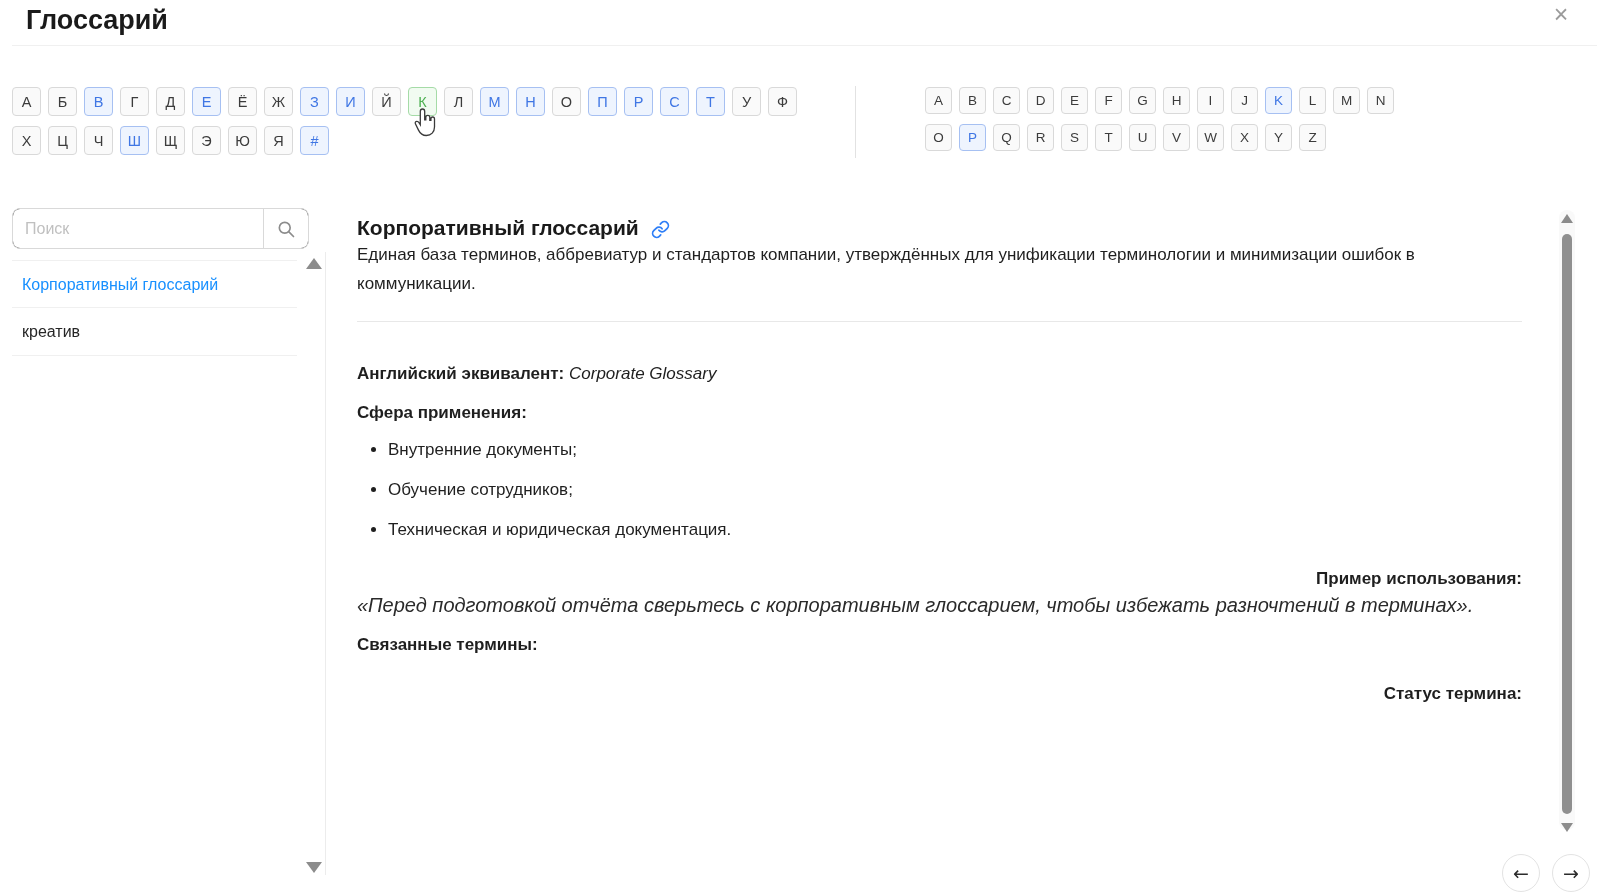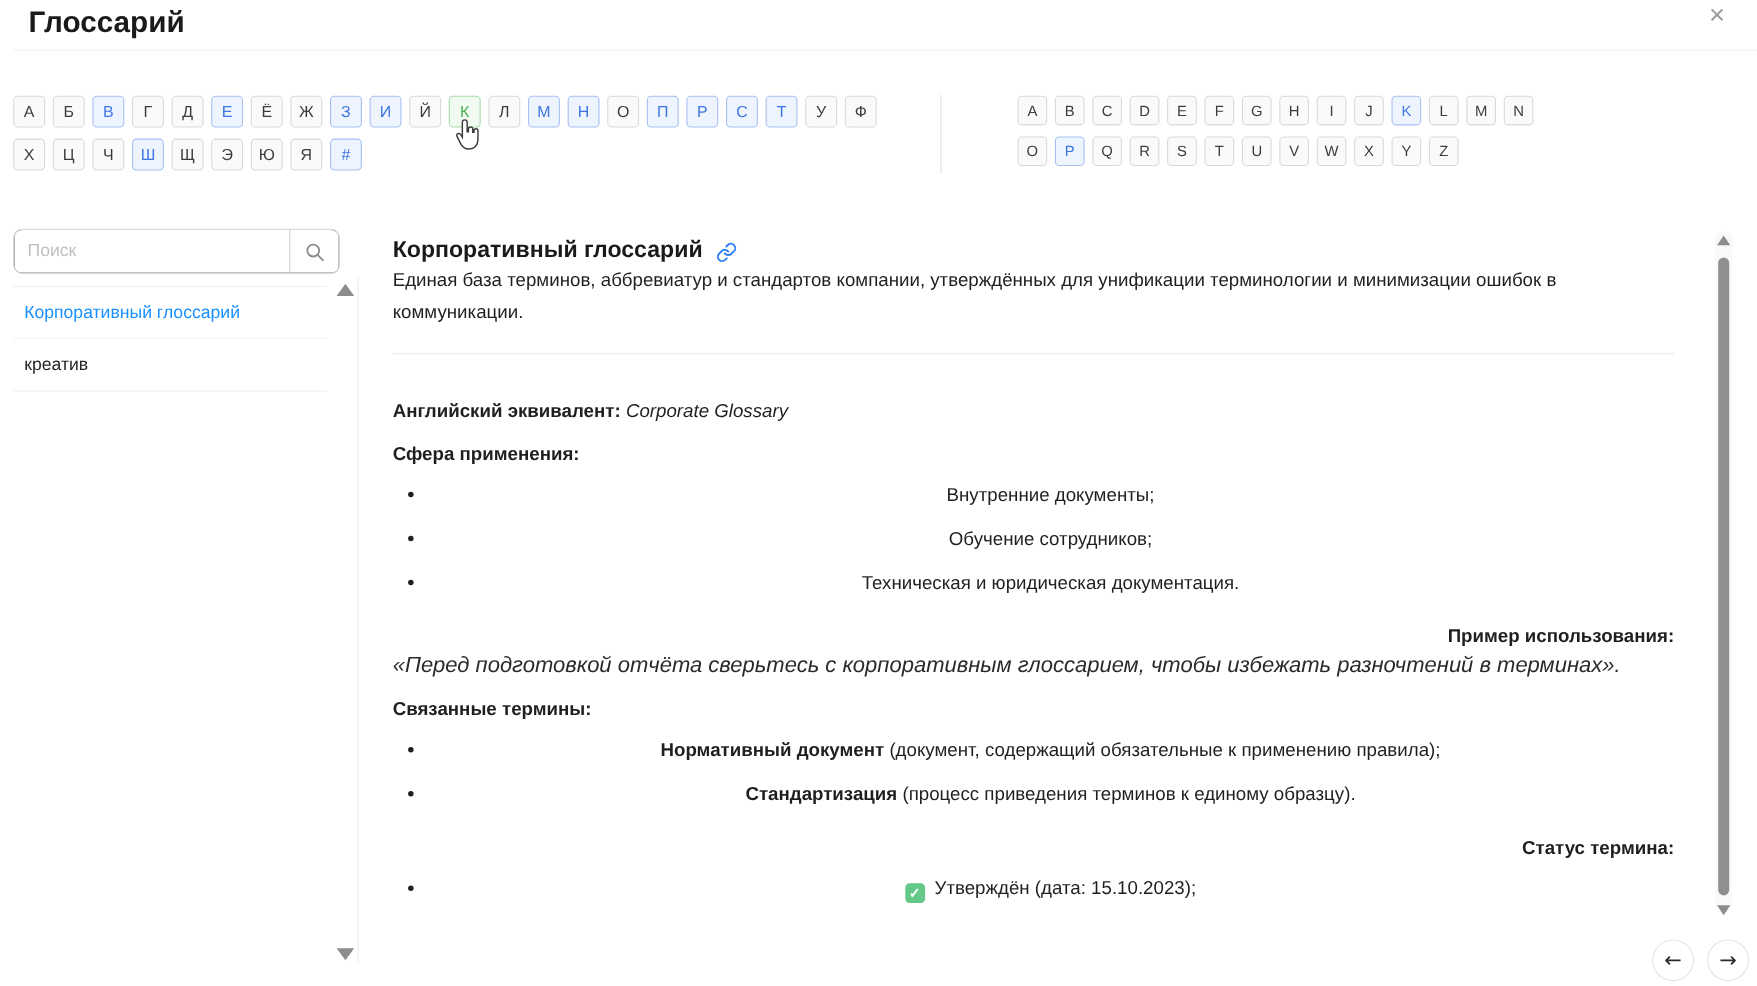--- a/index.html
+++ b/index.html
@@ -21,21 +21,21 @@
   .letter { width:29px; height:29px; display:flex; align-items:center; justify-content:center;
             border:1px solid #d9d9d9; border-radius:4px; background:#fafafa; color:#3c3c3c;
             font-size:14.5px; font-family:"Liberation Sans",sans-serif; cursor:pointer; }
   .alpha-lat .letter { width:27px; height:27px; font-size:13.5px; }
   .letter.active { color:#3f76e4; border-color:#a6c0f2; background:#eef4fe; }
   .letter.green  { color:#4db052; border-color:#a5dba7; background:#f1fbf1; }
   .alpha-divider { position:absolute; left:855px; top:86px; width:1px; height:72px; background:#e2e2e2; }
 
   
   .search-box { position:absolute; left:12px; top:208px; width:297px; height:41px;
-                border:1px solid #d9d9d9; border-radius:8px; display:flex; overflow:hidden; background:#404040; }
+                border:1px solid #d9d9d9; border-radius:8px; display:flex; overflow:hidden; background:#000000; }
   .search-box input { flex:1; border:none; outline:none; padding:0 12px; font-size:16px;
                       font-family:"Liberation Sans",sans-serif; color:#333; }
   .search-box input::placeholder { color:#c0c0c0; }
   .search-btn { width:45px; border:none; border-left:1px solid #d9d9d9; background:#fff;
                 display:flex; align-items:center; justify-content:center; cursor:pointer; }
   .side-list { position:absolute; left:12px; top:260px; width:285px; }
   .side-item { height:48px; line-height:47px; padding-left:10px; font-size:16px; color:#262626;
                border-bottom:1px solid #f0f0f0; cursor:pointer; }
   .side-item:first-of-type { border-top:1px solid #f0f0f0; }
   .side-item.selected { color:#1890ff; }
@@ -49,21 +49,21 @@
   .term-head { display:flex; align-items:center; gap:12px; padding-top:16px; }
   .term-head h2 { font-size:21px; font-weight:700; color:#1a1a1a; }
   .link-btn { display:inline-flex; cursor:pointer; margin-top:3px; }
   .desc { font-size:17px; line-height:29px; color:#1f1f1f; }
   .content hr { border:none; border-top:1px solid #e8e8e8; margin-top:23px; }
   .line { margin-top:38px; font-size:17px; line-height:27px; }
   .line i { font-style:italic; }
   .blabel { margin-top:12px; font-size:17px; line-height:27px; font-weight:700; }
   .blabel.gap-lg { margin-top:22px;text-align:right; }
   .content ul { margin:10px 0 0; padding-left:31px; }
-  .content li { font-size:17px; line-height:27px; margin-bottom:13px; color:#1f1f1f;text-align:center; }
+  .content li { font-size:17px; line-height:27px; margin-bottom:13px; color:#1f1f1f; }
   .example { margin-top:0; font-size:20px; line-height:27px; font-style:italic; color:#2a2a2a; }
   .check-badge { display:inline-flex; width:18px; height:18px; border-radius:4px; background:#63c888;
                  color:#fff; font-size:13px; font-weight:700; align-items:center; justify-content:center;
                  margin-right:9px; vertical-align:-3px; }
 
   
   .scrollbar { position:absolute; left:1559px; top:210px; width:16px; height:620px;
                background:#f9f9f9; border-radius:8px; }
   .sb-up   { position:absolute; left:1561px; top:214px; border-left:6px solid transparent; border-right:6px solid transparent; border-bottom:9px solid #8c8c8c; }
   .sb-down { position:absolute; left:1561px; top:823px; border-left:6px solid transparent; border-right:6px solid transparent; border-top:9px solid #8c8c8c; }
@@ -209,31 +209,22 @@
 
   <li>Внутренние документы;</li>
       <li>Обучение сотрудников;</li>
       <li>Техническая и юридическая документация.</li>
     </ul>
 
   <p class="blabel gap-lg">Пример использования:</p>
   <p class="example">«Перед подготовкой отчёта сверьтесь с корпоративным глоссарием, чтобы избежать разночтений в терминах».</p>
 
   <p class="blabel">Связанные термины:</p>
-  <ul>
-
-  <li><b>Нормативный документ</b><span> (документ, содержащий обязательные к применению правила);</span></li>
-      <li><b>Стандартизация</b><span> (процесс приведения терминов к единому образцу).</span></li>
-    </ul>
 
   <p class="blabel gap-lg">Статус термина:</p>
-  <ul>
-
-  <li><span class="check-badge">✓</span><span>Утверждён (дата: 15.10.2023);</span></li>
-    </ul>
 </div>
 
 <div class="scrollbar"></div>
 <div class="sb-up"></div>
 <div class="sb-thumb"></div>
 <div class="sb-down"></div>
 
 <button class="nav-btn nav-prev">←</button>
 <button class="nav-btn nav-next">→</button>
 

